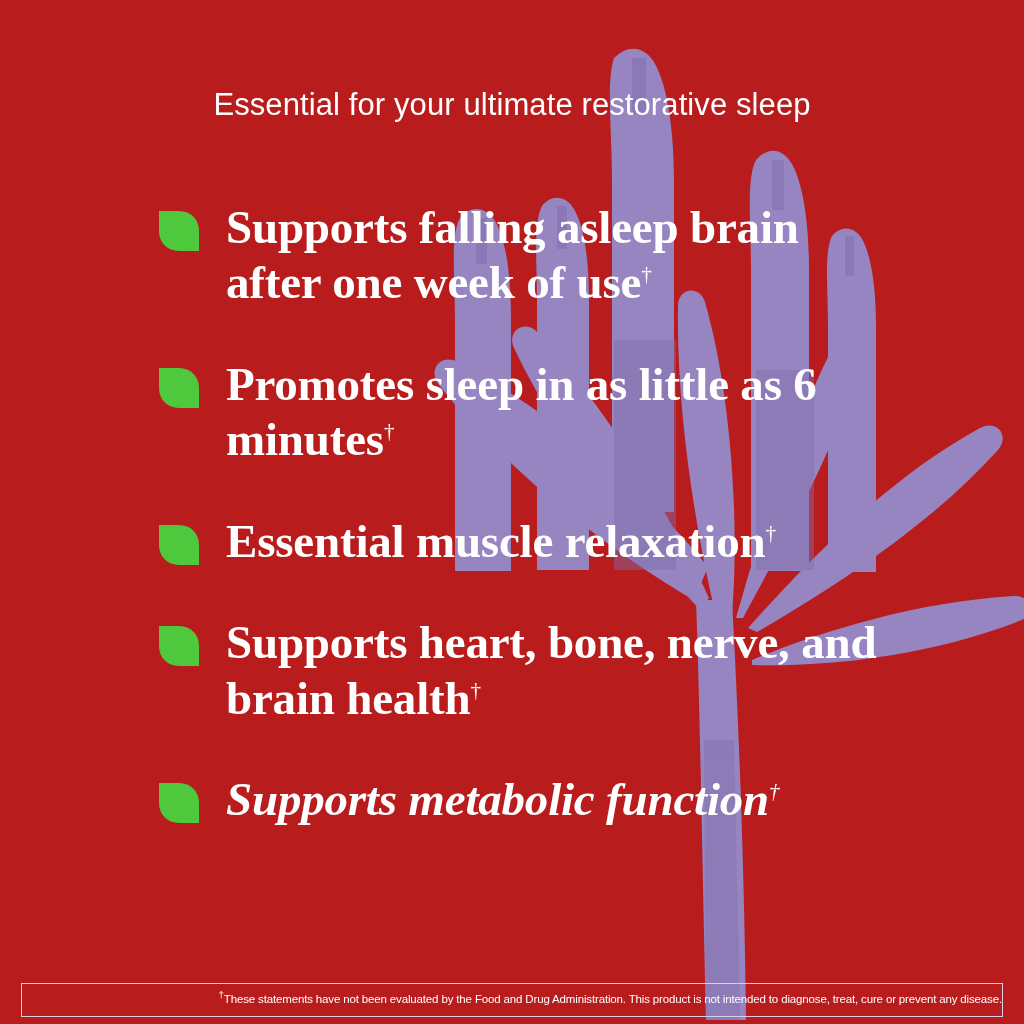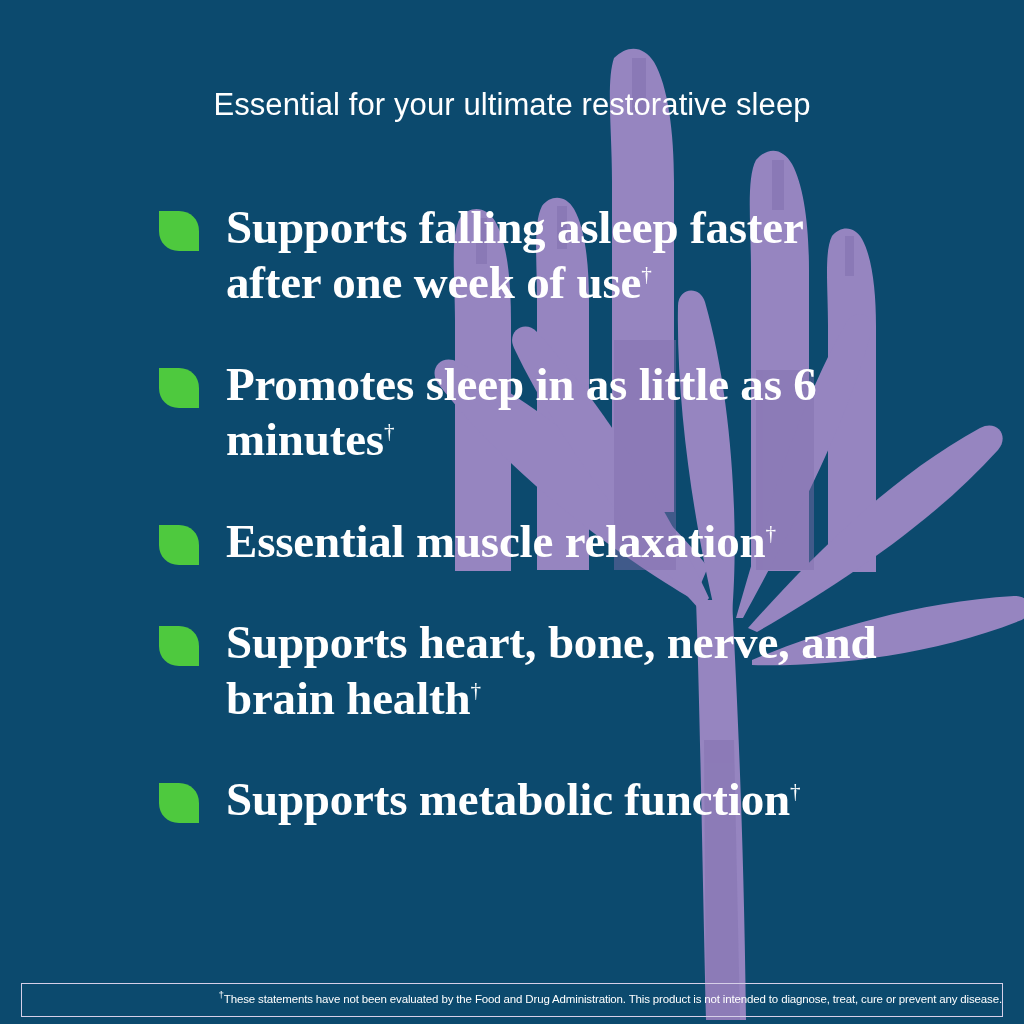--- a/index.html
+++ b/index.html
@@ -12,21 +12,21 @@
     height: 1024px;
     overflow: hidden;
     font-family: "Liberation Sans", sans-serif;
     background: #8a79b6;
   }
 
   .card {
     position: relative;
     width: 1024px;
     height: 1024px;
-    background: #0c4a6e;
+    background: #b91c1c;
     overflow: hidden;
     box-sizing: border-box;
   }
 
   
   .watermark {
     position: absolute;
     right: -40px;
     top: 40px;
     width: 700px;
@@ -66,20 +66,21 @@
     width: 800px;
     z-index: 3;
   }
   .benefit {
     display: flex;
     align-items: flex-start;
     margin-bottom: 46px;
   }
   .benefit:last-child {
     margin-bottom: 0;
+    font-style: italic;
   }
   .leaf-icon {
     flex: 0 0 auto;
     width: 42px;
     height: 42px;
     margin-top: 10px;
     margin-right: 26px;
   }
   .leaf-icon svg {
     display: block;
@@ -182,21 +183,21 @@
   <div class="headline">Essential for your ultimate restorative sleep</div>
 
   <div class="benefits">
 
     <div class="benefit">
       <span class="leaf-icon">
         <svg viewBox="0 0 42 42" xmlns="http://www.w3.org/2000/svg" aria-hidden="true">
           <path d="M1 1 L21 1 C32.6 1 41 9.4 41 21 L41 41 L21 41 C9.4 41 1 32.6 1 21 Z" fill="#4ec93e"></path>
         </svg>
       </span>
-      <span class="benefit-text"><span>Supports falling asleep faster after one week of use</span><sup>†</sup></span>
+      <span class="benefit-text"><span>Supports falling asleep brain after one week of use</span><sup>†</sup></span>
     </div>
 
     <div class="benefit">
       <span class="leaf-icon">
         <svg viewBox="0 0 42 42" xmlns="http://www.w3.org/2000/svg" aria-hidden="true">
           <path d="M1 1 L21 1 C32.6 1 41 9.4 41 21 L41 41 L21 41 C9.4 41 1 32.6 1 21 Z" fill="#4ec93e"></path>
         </svg>
       </span>
       <span class="benefit-text"><span>Promotes sleep in as little as 6 minutes</span><sup>†</sup></span>
     </div>

